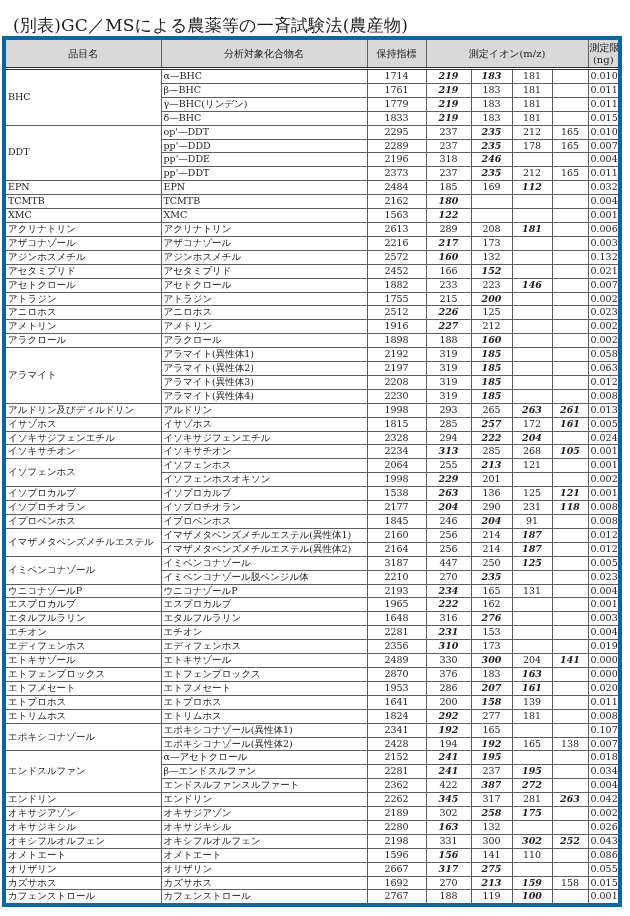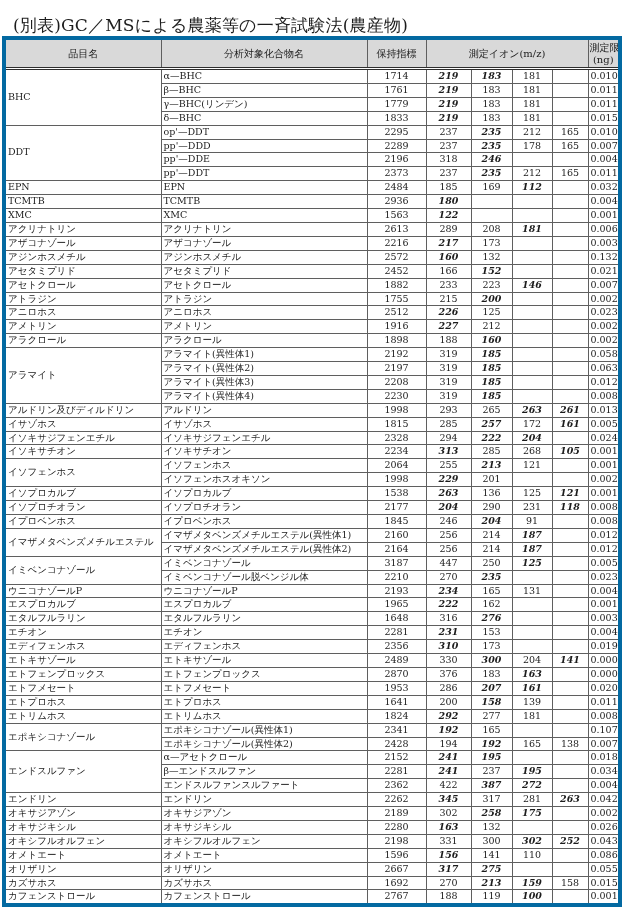--- a/index.html
+++ b/index.html
@@ -142,21 +142,21 @@
         <td class="num">2484</td>
         <td class="num">185</td>
         <td class="num">169</td>
         <td class="num q">112</td>
         <td class="num"></td>
         <td class="num">0.032</td>
       </tr>
       <tr>
         <td class="txt item-cell" rowspan="1">TCMTB</td>
         <td class="txt">TCMTB</td>
-        <td class="num">2936</td>
+        <td class="num">2162</td>
         <td class="num q">180</td>
         <td class="num"></td>
         <td class="num"></td>
         <td class="num"></td>
         <td class="num">0.004</td>
       </tr>
       <tr>
         <td class="txt item-cell" rowspan="1">XMC</td>
         <td class="txt">XMC</td>
         <td class="num">1563</td>

